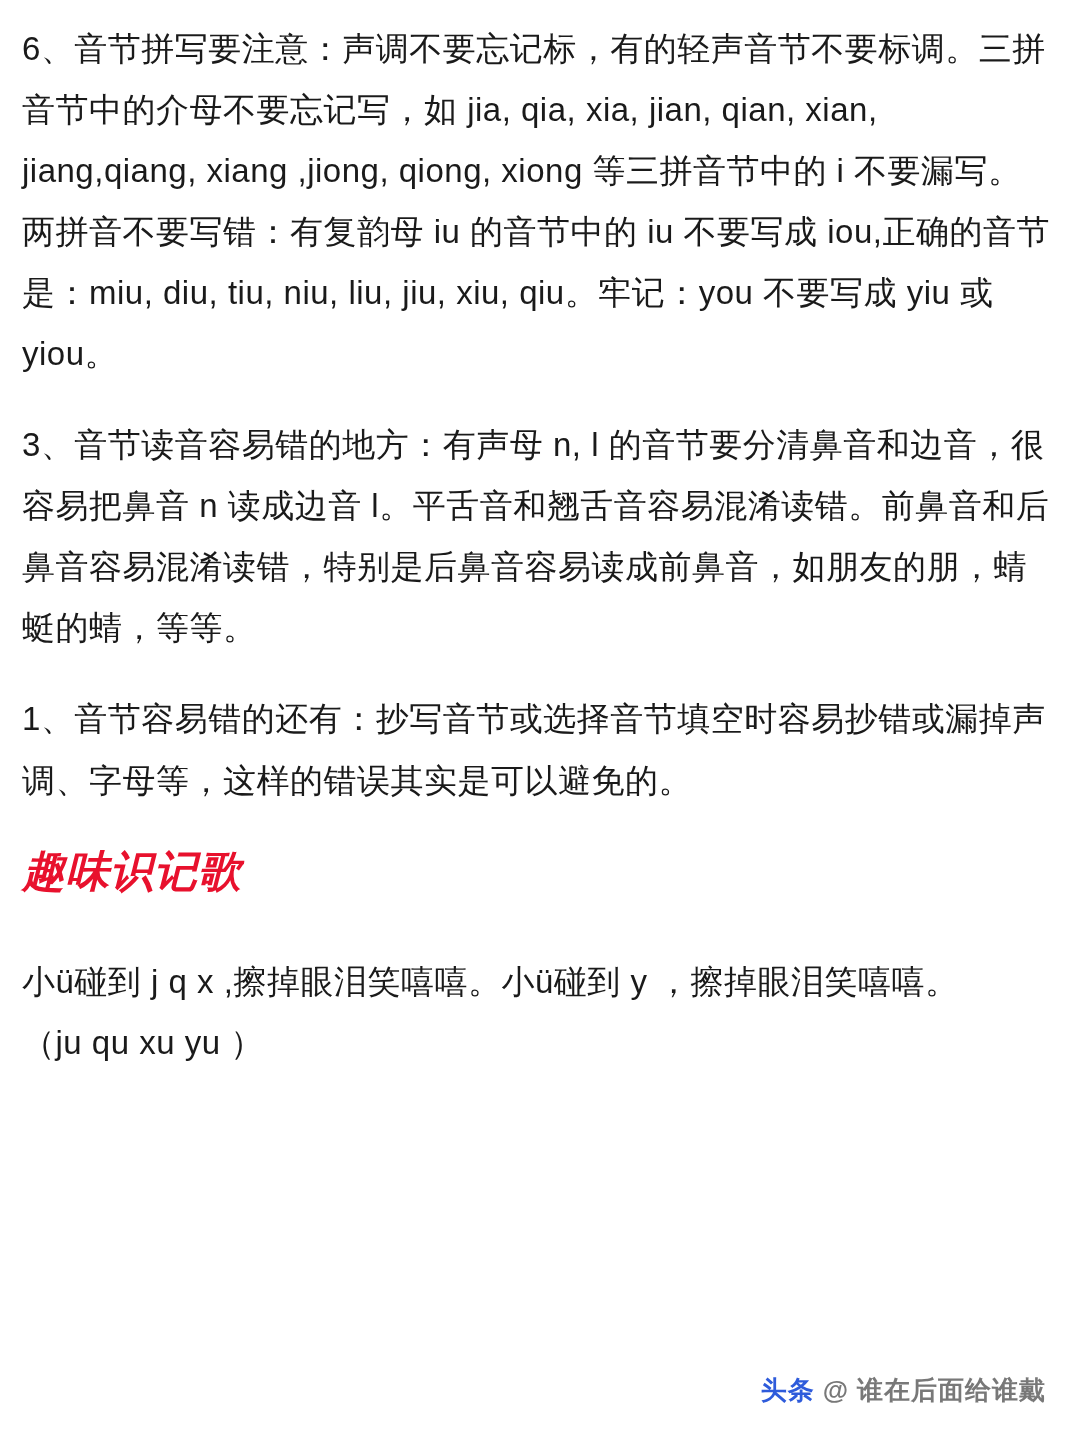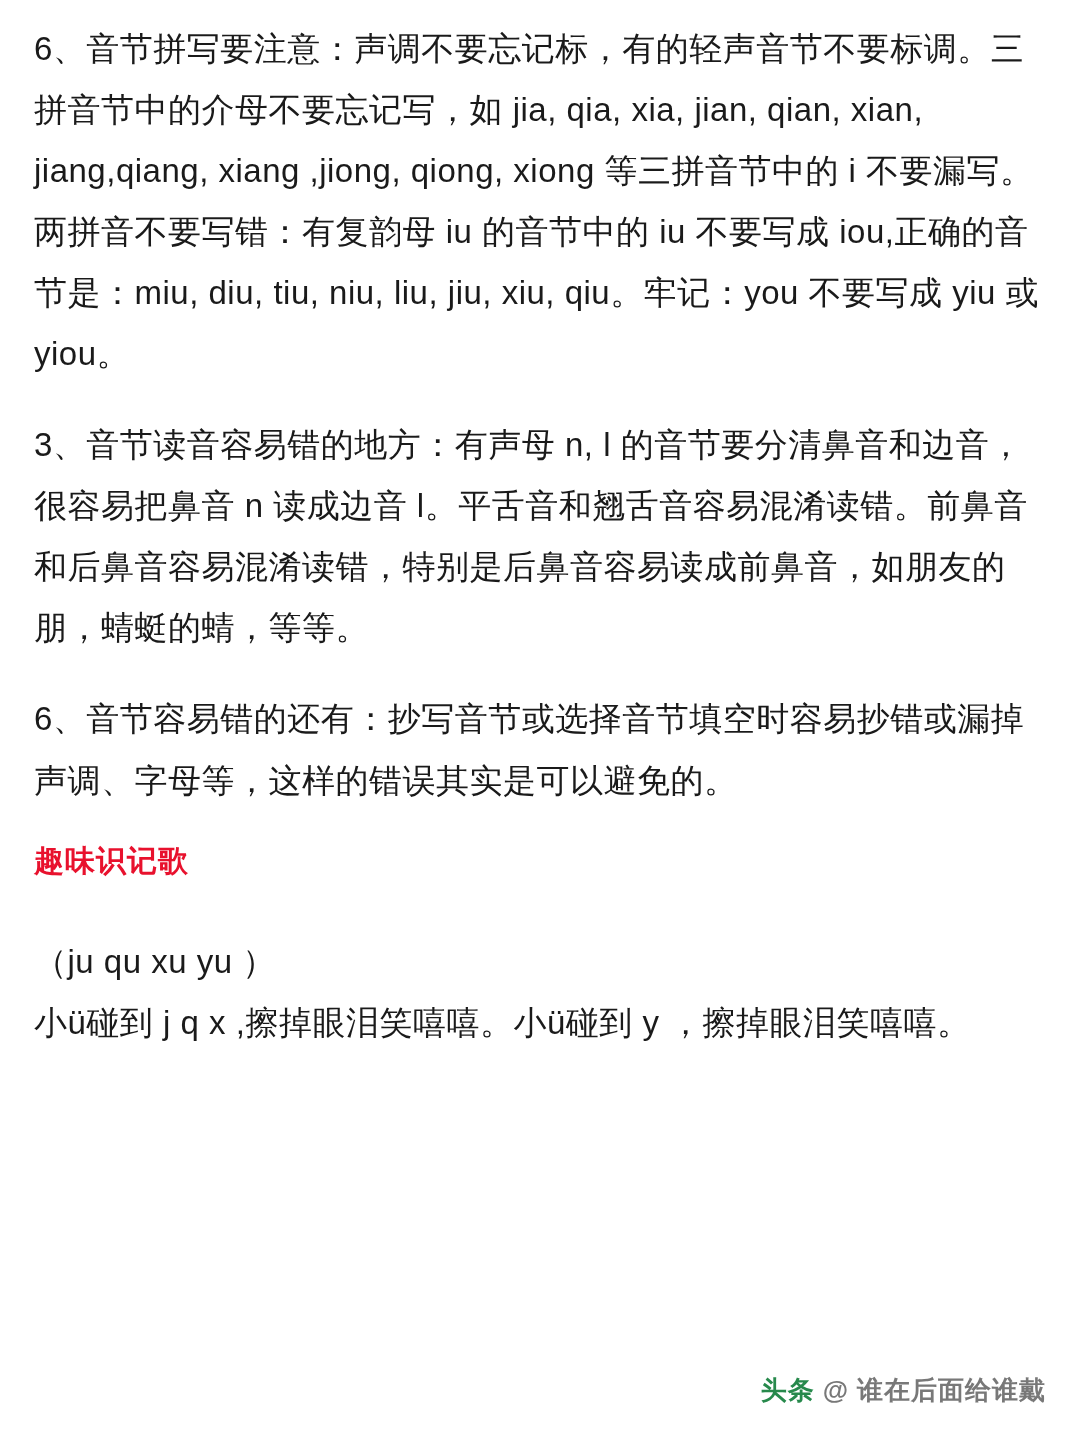--- a/index.html
+++ b/index.html
@@ -10,44 +10,45 @@
   body {
     width: 1080px;
     height: 1434px;
     font-family: "Liberation Sans", "DejaVu Sans", sans-serif;
     color: #111111;
     position: relative;
     overflow: hidden;
   }
   .page {
     box-sizing: border-box;
-    padding: 18px 26px 0 34px;
+    padding: 18px 26px 0 22px;
     width: 1080px;
     height: 1434px;
     position: relative;
   }
   .para {
     font-size: 33px;
     line-height: 1.85;
     letter-spacing: 0.5px;
     color: #1a1a1a;
     margin: 0 0 30px 0;
     text-align: left;
     word-break: break-word;
   }
   .para.tight {
     margin-bottom: 26px;
   }
   .heading-red {
-    font-size: 30px;
+    font-size: 43px;
     font-weight: bold;
     color: #e8112d;
     margin: 22px 0 46px 0;
     line-height: 1.6;
     letter-spacing: 1px;
+    font-style: italic;
   }
   .verse {
     font-size: 33px;
     line-height: 1.85;
     color: #1a1a1a;
     margin: 0 0 26px 0;
     letter-spacing: 0.5px;
   }
   .verse .indent {
     display: block;
@@ -60,43 +61,43 @@
     display: flex;
     align-items: center;
     gap: 8px;
     color: #6d6d6d;
     font-size: 26px;
     font-weight: bold;
     letter-spacing: 1px;
     opacity: 0.92;
   }
   .watermark .wm-brand {
-    color: #15803d;
+    color: #1d4ed8;
     text-align: center;
   }
   .watermark .wm-sep {
     color: #6d6d6d;
   }
 </style>
 </head>
 <body>
 
 <div class="page">
 
   <p class="para">6、音节拼写要注意：声调不要忘记标，有的轻声音节不要标调。三拼音节中的介母不要忘记写，如 jia, qia, xia, jian, qian, xian, jiang,qiang, xiang ,jiong, qiong, xiong 等三拼音节中的 i 不要漏写。两拼音不要写错：有复韵母 iu 的音节中的 iu 不要写成 iou,正确的音节是：miu, diu, tiu, niu, liu, jiu, xiu, qiu。牢记：you 不要写成 yiu 或 yiou。</p>
 
   <p class="para">3、音节读音容易错的地方：有声母 n, l 的音节要分清鼻音和边音，很容易把鼻音 n 读成边音 l。平舌音和翘舌音容易混淆读错。前鼻音和后鼻音容易混淆读错，特别是后鼻音容易读成前鼻音，如朋友的朋，蜻蜓的蜻，等等。</p>
 
-  <p class="para tight">6、音节容易错的还有：抄写音节或选择音节填空时容易抄错或漏掉声调、字母等，这样的错误其实是可以避免的。</p>
+  <p class="para tight">1、音节容易错的还有：抄写音节或选择音节填空时容易抄错或漏掉声调、字母等，这样的错误其实是可以避免的。</p>
 
   <h2 class="heading-red">趣味识记歌</h2>
 
   <p class="verse">
+    <span class="indent">小ü碰到 j q x ,擦掉眼泪笑嘻嘻。小ü碰到 y  ，擦掉眼泪笑嘻嘻。</span>
     <span class="indent">（ju  qu xu  yu  ）</span>
-    <span class="indent">小ü碰到 j q x ,擦掉眼泪笑嘻嘻。小ü碰到 y  ，擦掉眼泪笑嘻嘻。</span>
   </p>
 
   <div class="spacer-2"></div>
 
 
   <div class="watermark">
     <span class="wm-brand">头条</span>
     <span class="wm-sep">@</span>
     <span class="wm-author">谁在后面给谁戴</span>
   </div>

